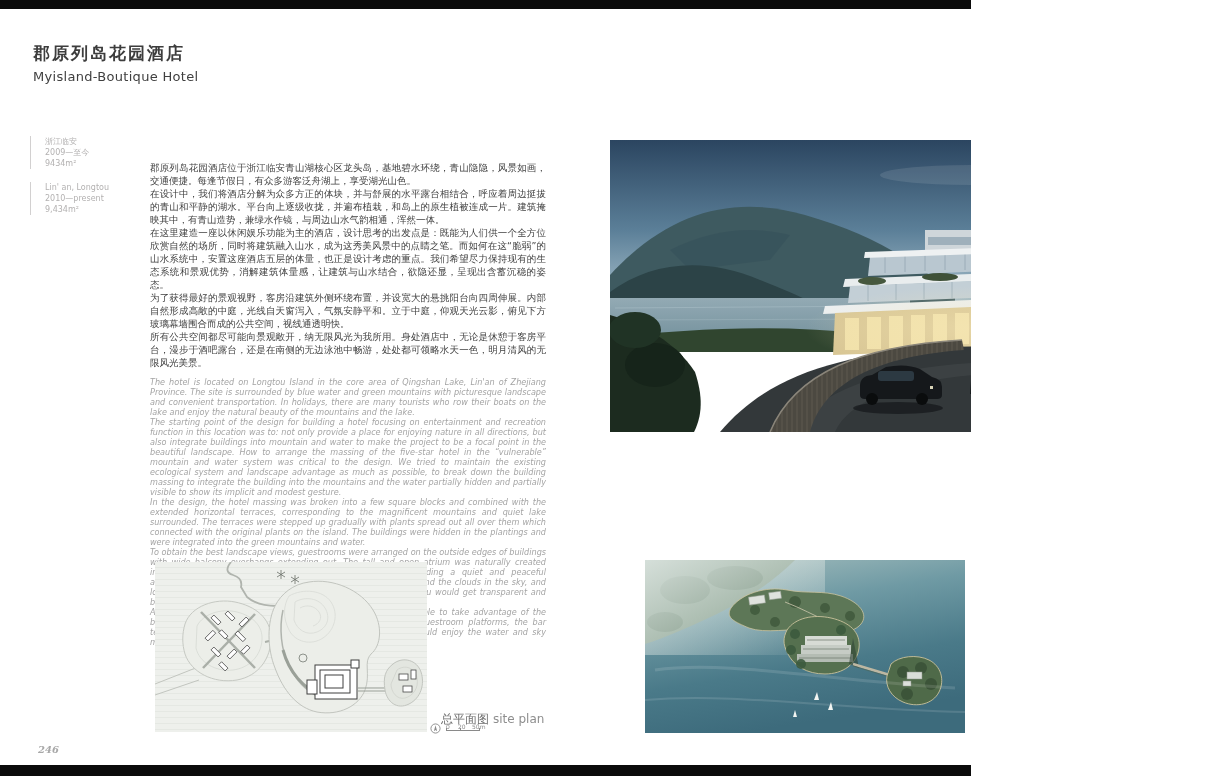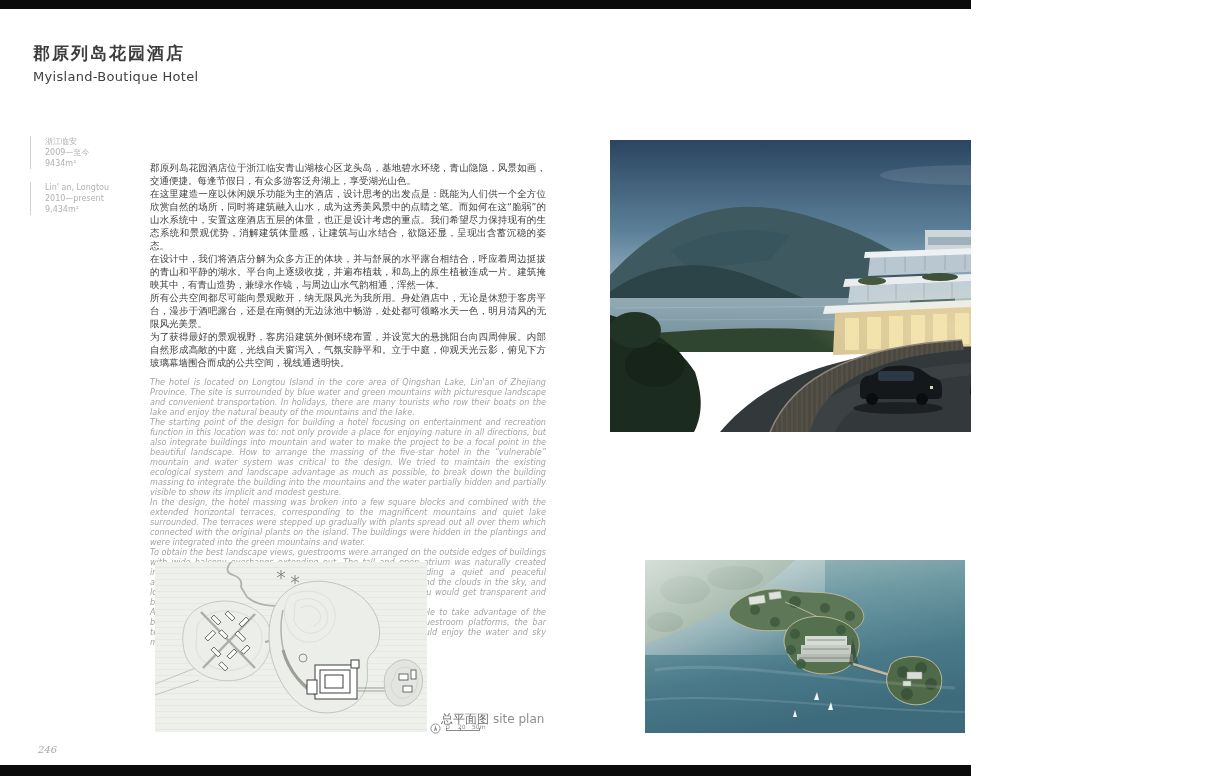--- a/index.html
+++ b/index.html
@@ -46,21 +46,21 @@
   .north{width:11px;height:11px;margin-right:5px;}
   .ruler{position:relative;height:9px;width:34px;}
   .ruler .lbl{position:absolute;top:0;}
   .ruler .l0{left:0;} .ruler .l1{left:12px;} .ruler .l2{left:26px;}
   .ruler .bar{position:absolute;left:0;top:7px;width:34px;border-bottom:1px solid #8a8a8a;}
   .ruler .tick{position:absolute;top:5px;width:1px;height:3px;background:#8a8a8a;}
   .ruler .t0{left:0;} .ruler .t1{left:14px;} .ruler .t2{left:33px;}
 
   .pagenum{position:absolute;font-family:"DejaVu Serif","Liberation Serif",serif;
     font-style:italic;font-size:10px;color:#a8a8a8;}
-  .pn-left{left:38px;top:744px;}
+  .pn-left{left:38px;top:744px;font-weight:bold;}
   .pn-right{left:1171px;top:790px;}
 </style>
 </head>
 <body>
 
 <div class="page">
 
   <div class="rule top"></div>
 
   <div class="titleblock">
@@ -77,24 +77,24 @@
     <div class="grp">
       <div class="line">Lin' an, Longtou</div>
       <div class="line">2010—present</div>
       <div class="line">9,434m²</div>
     </div>
   </div>
 
   <div class="textcol">
     <div class="cn">
       <p>郡原列岛花园酒店位于浙江临安青山湖核心区龙头岛，基地碧水环绕，青山隐隐，风景如画，交通便捷。每逢节假日，有众多游客泛舟湖上，享受湖光山色。</p>
+      <p>在设计中，我们将酒店分解为众多方正的体块，并与舒展的水平露台相结合，呼应着周边挺拔的青山和平静的湖水。平台向上逐级收拢，并遍布植栽，和岛上的原生植被连成一片。建筑掩映其中，有青山造势，兼绿水作镜，与周边山水气韵相通，浑然一体。</p>
       <p>在这里建造一座以休闲娱乐功能为主的酒店，设计思考的出发点是：既能为人们供一个全方位欣赏自然的场所，同时将建筑融入山水，成为这秀美风景中的点睛之笔。而如何在这“脆弱”的山水系统中，安置这座酒店五层的体量，也正是设计考虑的重点。我们希望尽力保持现有的生态系统和景观优势，消解建筑体量感，让建筑与山水结合，欲隐还显，呈现出含蓄沉稳的姿态。</p>
-      <p>在设计中，我们将酒店分解为众多方正的体块，并与舒展的水平露台相结合，呼应着周边挺拔的青山和平静的湖水。平台向上逐级收拢，并遍布植栽，和岛上的原生植被连成一片。建筑掩映其中，有青山造势，兼绿水作镜，与周边山水气韵相通，浑然一体。</p>
+      <p>为了获得最好的景观视野，客房沿建筑外侧环绕布置，并设宽大的悬挑阳台向四周伸展。内部自然形成高敞的中庭，光线自天窗泻入，气氛安静平和。立于中庭，仰观天光云影，俯见下方玻璃幕墙围合而成的公共空间，视线通透明快。</p>
       <p>所有公共空间都尽可能向景观敞开，纳无限风光为我所用。身处酒店中，无论是休憩于客房平台，漫步于酒吧露台，还是在南侧的无边泳池中畅游，处处都可领略水天一色，明月清风的无限风光美景。</p>
-      <p>为了获得最好的景观视野，客房沿建筑外侧环绕布置，并设宽大的悬挑阳台向四周伸展。内部自然形成高敞的中庭，光线自天窗泻入，气氛安静平和。立于中庭，仰观天光云影，俯见下方玻璃幕墙围合而成的公共空间，视线通透明快。</p>
     </div>
     <div class="en">
       <p>The hotel is located on Longtou Island in the core area of Qingshan Lake, Lin'an of Zhejiang Province. The site is surrounded by blue water and green mountains with picturesque landscape and convenient transportation. In holidays, there are many tourists who row their boats on the lake and enjoy the natural beauty of the mountains and the lake.</p>
       <p>The starting point of the design for building a hotel focusing on entertainment and recreation function in this location was to: not only provide a place for enjoying nature in all directions, but also integrate buildings into mountain and water to make the project to be a focal point in the beautiful landscape. How to arrange the massing of the five-star hotel in the “vulnerable” mountain and water system was critical to the design. We tried to maintain the existing ecological system and landscape advantage as much as possible, to break down the building massing to integrate the building into the mountains and the water partially hidden and partially visible to show its implicit and modest gesture.</p>
       <p>In the design, the hotel massing was broken into a few square blocks and combined with the extended horizontal terraces, corresponding to the magnificent mountains and quiet lake surrounded. The terraces were stepped up gradually with plants spread out all over them which connected with the original plants on the island. The buildings were hidden in the plantings and were integrated into the green mountains and water.</p>
       <p>To obtain the best landscape views, guestrooms were arranged on the outside edges of buildings with wide balcony overhangs extending out. The tall and open atrium was naturally created inside with natural light penetrating from the skylight, providing a quiet and peaceful atmosphere. Standing inside the atrium, looking up the sunlight and the clouds in the sky, and looking down the public space enclosed by glass curtain walls, you would get transparent and bright view corridors.</p>
       <p>All public spaces opened up to the landscape as much as possible to take advantage of the boundless landscape. Walking in the hotel, no matter on the guestroom platforms, the bar terrace or the “boundless” swimming pool on the south, you could enjoy the water and sky merging into one and feel the bright moon and fresh breeze.</p>
     </div>
   </div>
 

